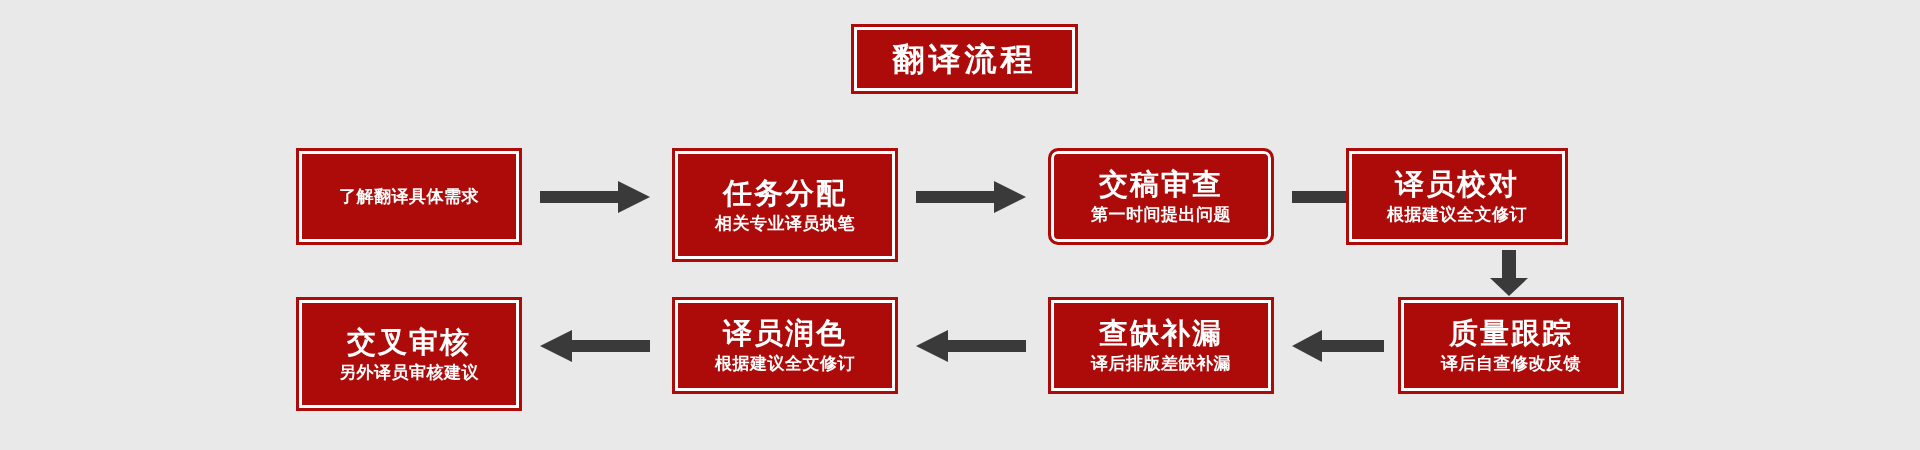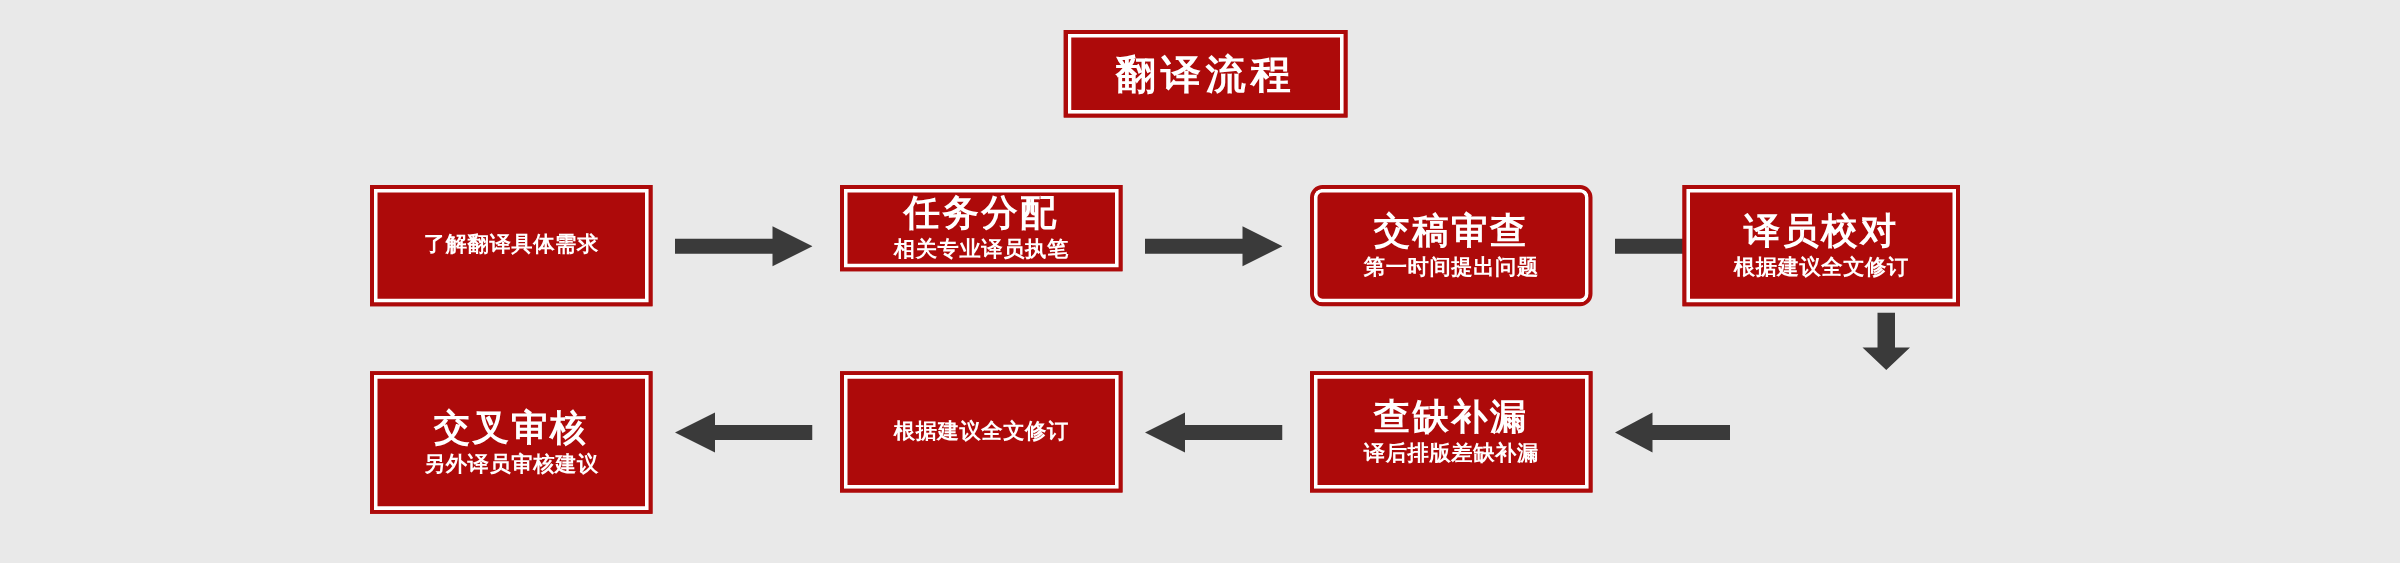--- a/index.html
+++ b/index.html
@@ -67,21 +67,21 @@
     width: 227px;
     height: 70px;
   }
   #node-title .title-main {
     font-size: 32px;
     letter-spacing: 4px;
   }
 
   
   #node-step-1 { left: 296px;  top: 148px; width: 226px; height: 97px; }
-  #node-step-2 { left: 672px;  top: 148px; width: 226px; height: 69px; text-align: right; }
+  #node-step-2 { left: 672px;  top: 148px; width: 226px; height: 114px; text-align: right; }
   #node-step-3 { left: 1048px; top: 148px; width: 226px; height: 97px; border-radius: 10px; }
   #node-step-4 { left: 1346px; top: 148px; width: 222px; height: 97px; }
 
   
   #node-step-5 { left: 1398px; top: 297px; width: 226px; height: 97px; }
   #node-step-6 { left: 1048px; top: 297px; width: 226px; height: 97px; }
   #node-step-7 { left: 672px;  top: 297px; width: 226px; height: 97px; }
   #node-step-8 { left: 296px;  top: 297px; width: 226px; height: 114px; justify-content: center; }
 
   
@@ -143,39 +143,44 @@
     <span class="title-main">译员校对</span>
     <span class="title-sub">根据建议全文修订</span>
   </div>
 
   <div class="arrow" id="arrow-4-5">
     <svg width="44" height="46" viewBox="0 0 44 46" aria-hidden="true">
       <polygon points="15,0 29,0 29,28 41,28 22,46 3,28 15,28" fill="#3a3a3a"></polygon>
     </svg>
   </div>
 
+  <div class="node has-sub" id="node-step-5">
+    <span class="title-main">质量跟踪</span>
+    <span class="title-sub">译后自查修改反馈</span>
+  </div>
 
   <div class="arrow" id="arrow-5-6">
     <svg width="92" height="38" viewBox="0 0 92 38" aria-hidden="true">
       <polygon points="92,13 30,13 30,3 0,19 30,35 30,25 92,25" fill="#3a3a3a"></polygon>
     </svg>
   </div>
 
   <div class="node has-sub" id="node-step-6">
     <span class="title-main">查缺补漏</span>
     <span class="title-sub">译后排版差缺补漏</span>
   </div>
 
   <div class="arrow" id="arrow-6-7">
     <svg width="110" height="38" viewBox="0 0 110 38" aria-hidden="true">
       <polygon points="110,13 32,13 32,3 0,19 32,35 32,25 110,25" fill="#3a3a3a"></polygon>
     </svg>
   </div>
 
   <div class="node has-sub" id="node-step-7">
+    <span class="title-main">译员润色</span>
     <span class="title-sub">根据建议全文修订</span>
   </div>
 
   <div class="arrow" id="arrow-7-8">
     <svg width="110" height="38" viewBox="0 0 110 38" aria-hidden="true">
       <polygon points="110,13 32,13 32,3 0,19 32,35 32,25 110,25" fill="#3a3a3a"></polygon>
     </svg>
   </div>
 
   <div class="node has-sub" id="node-step-8">

